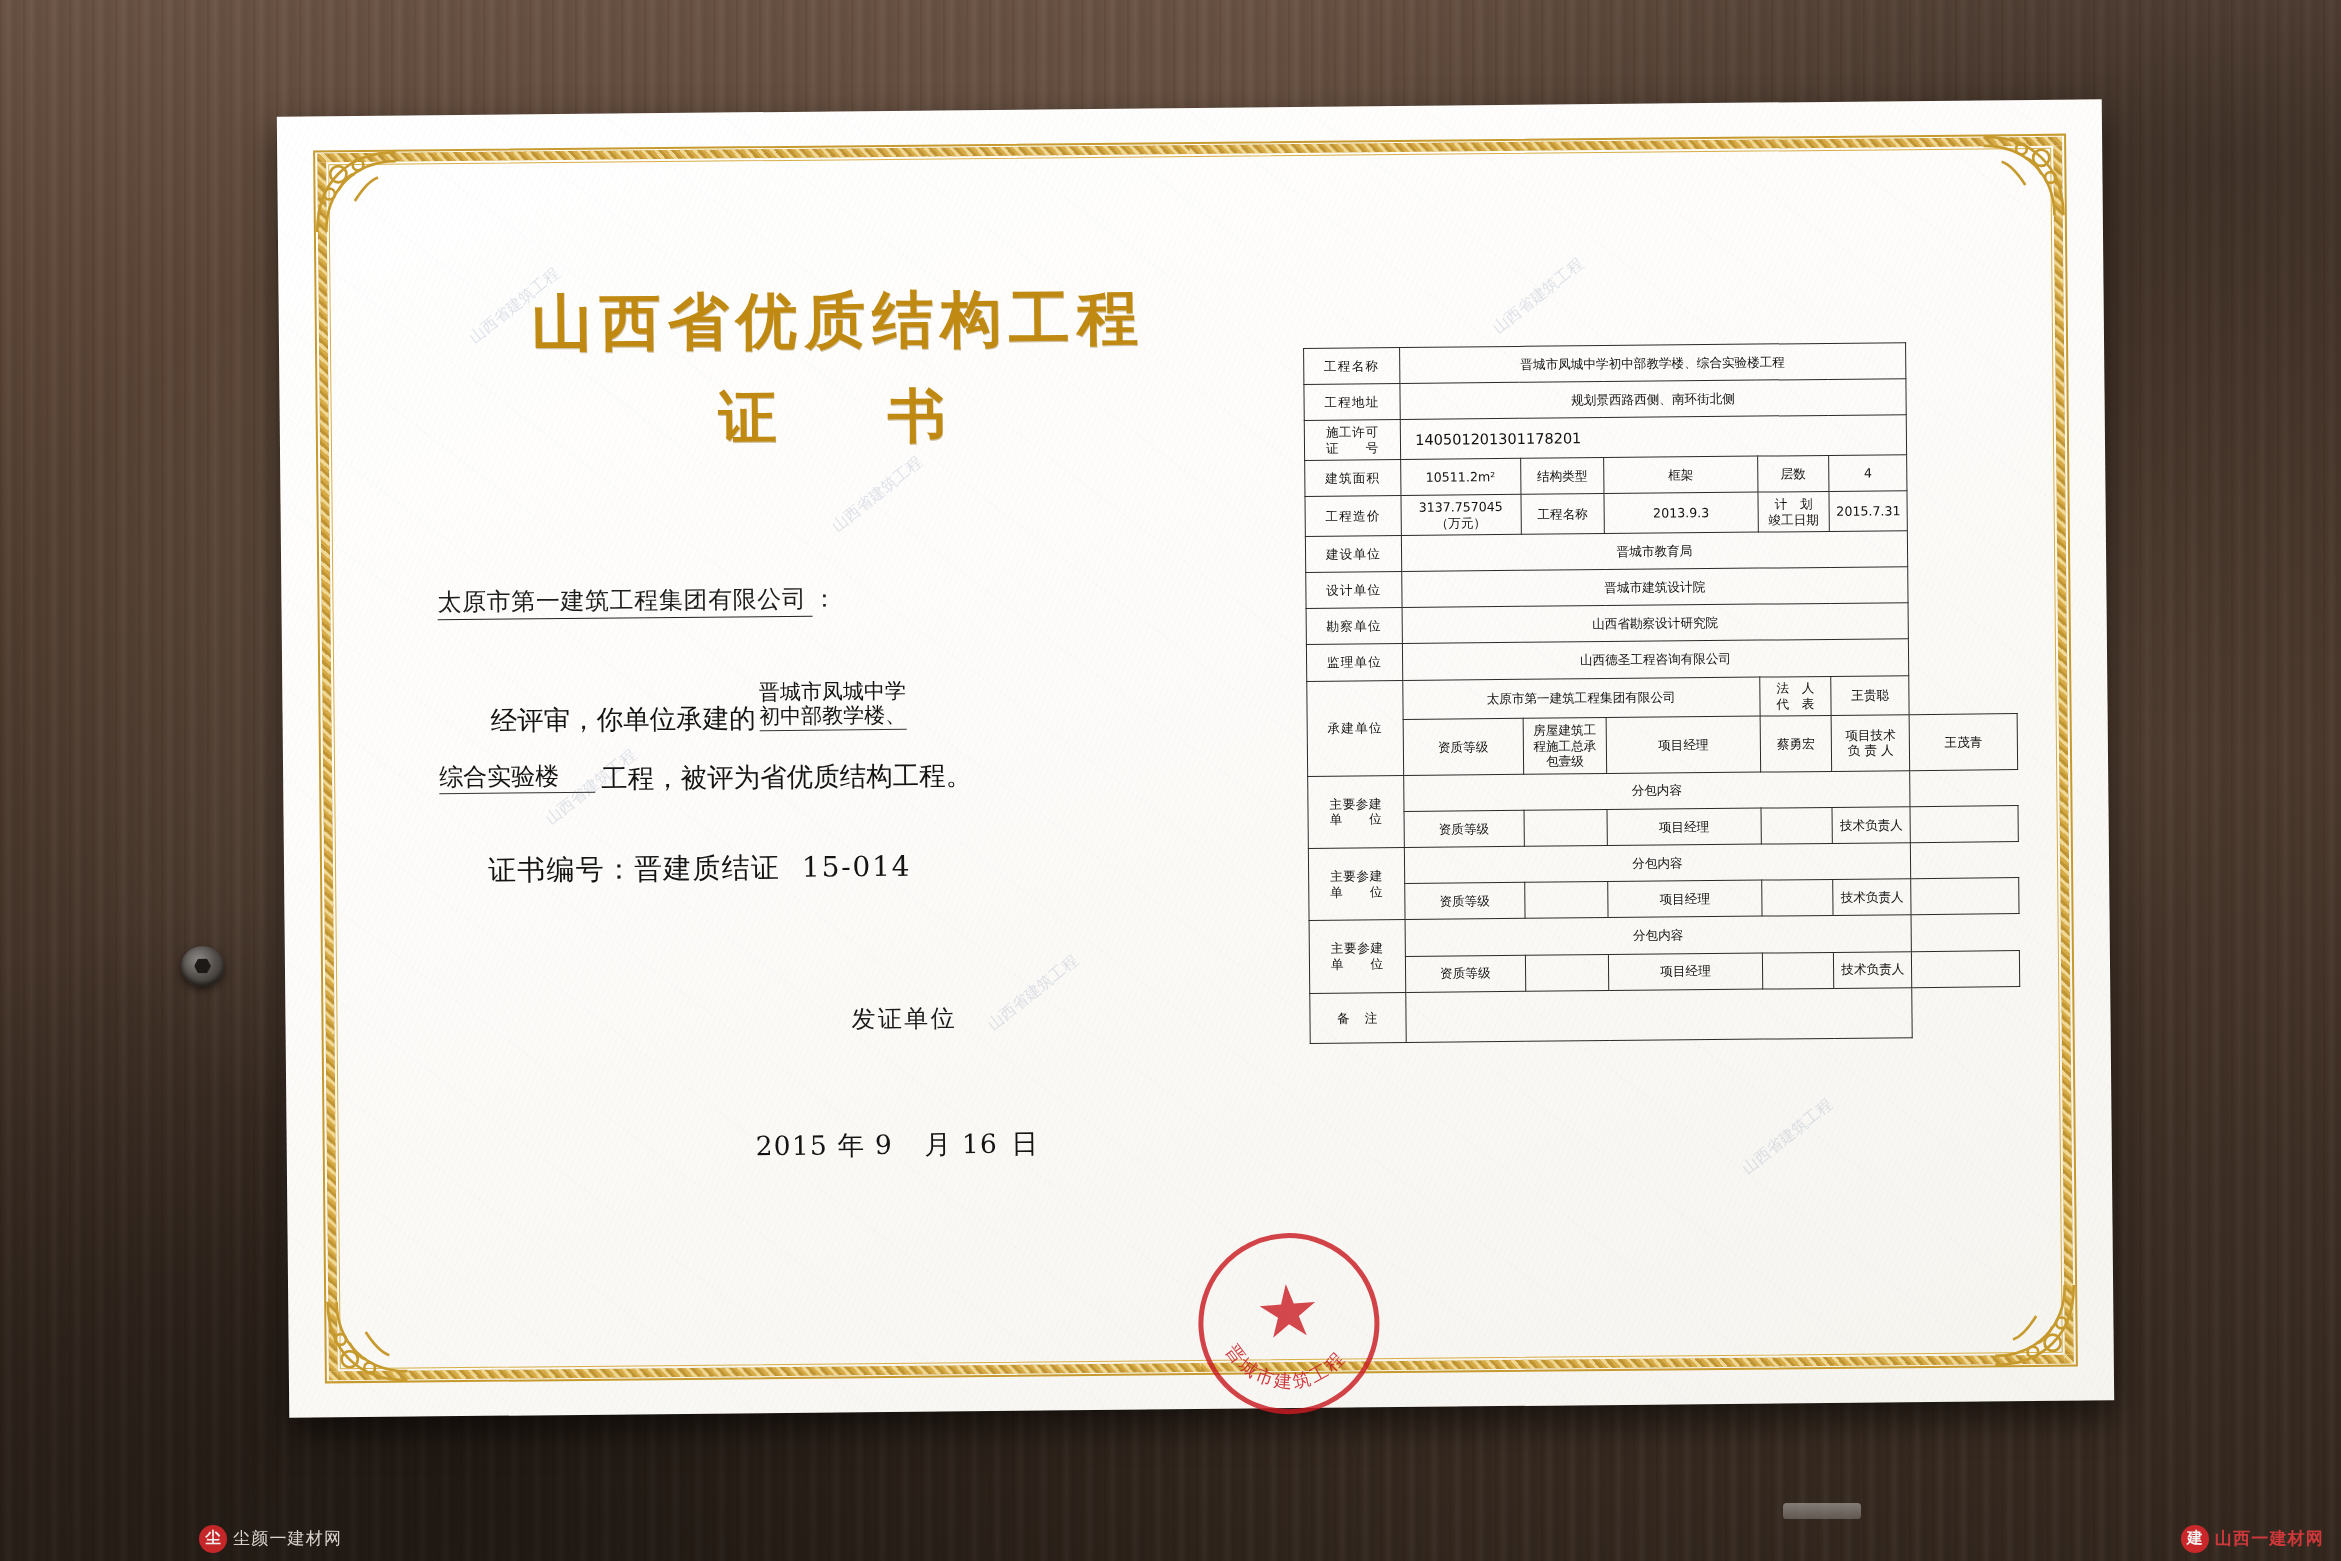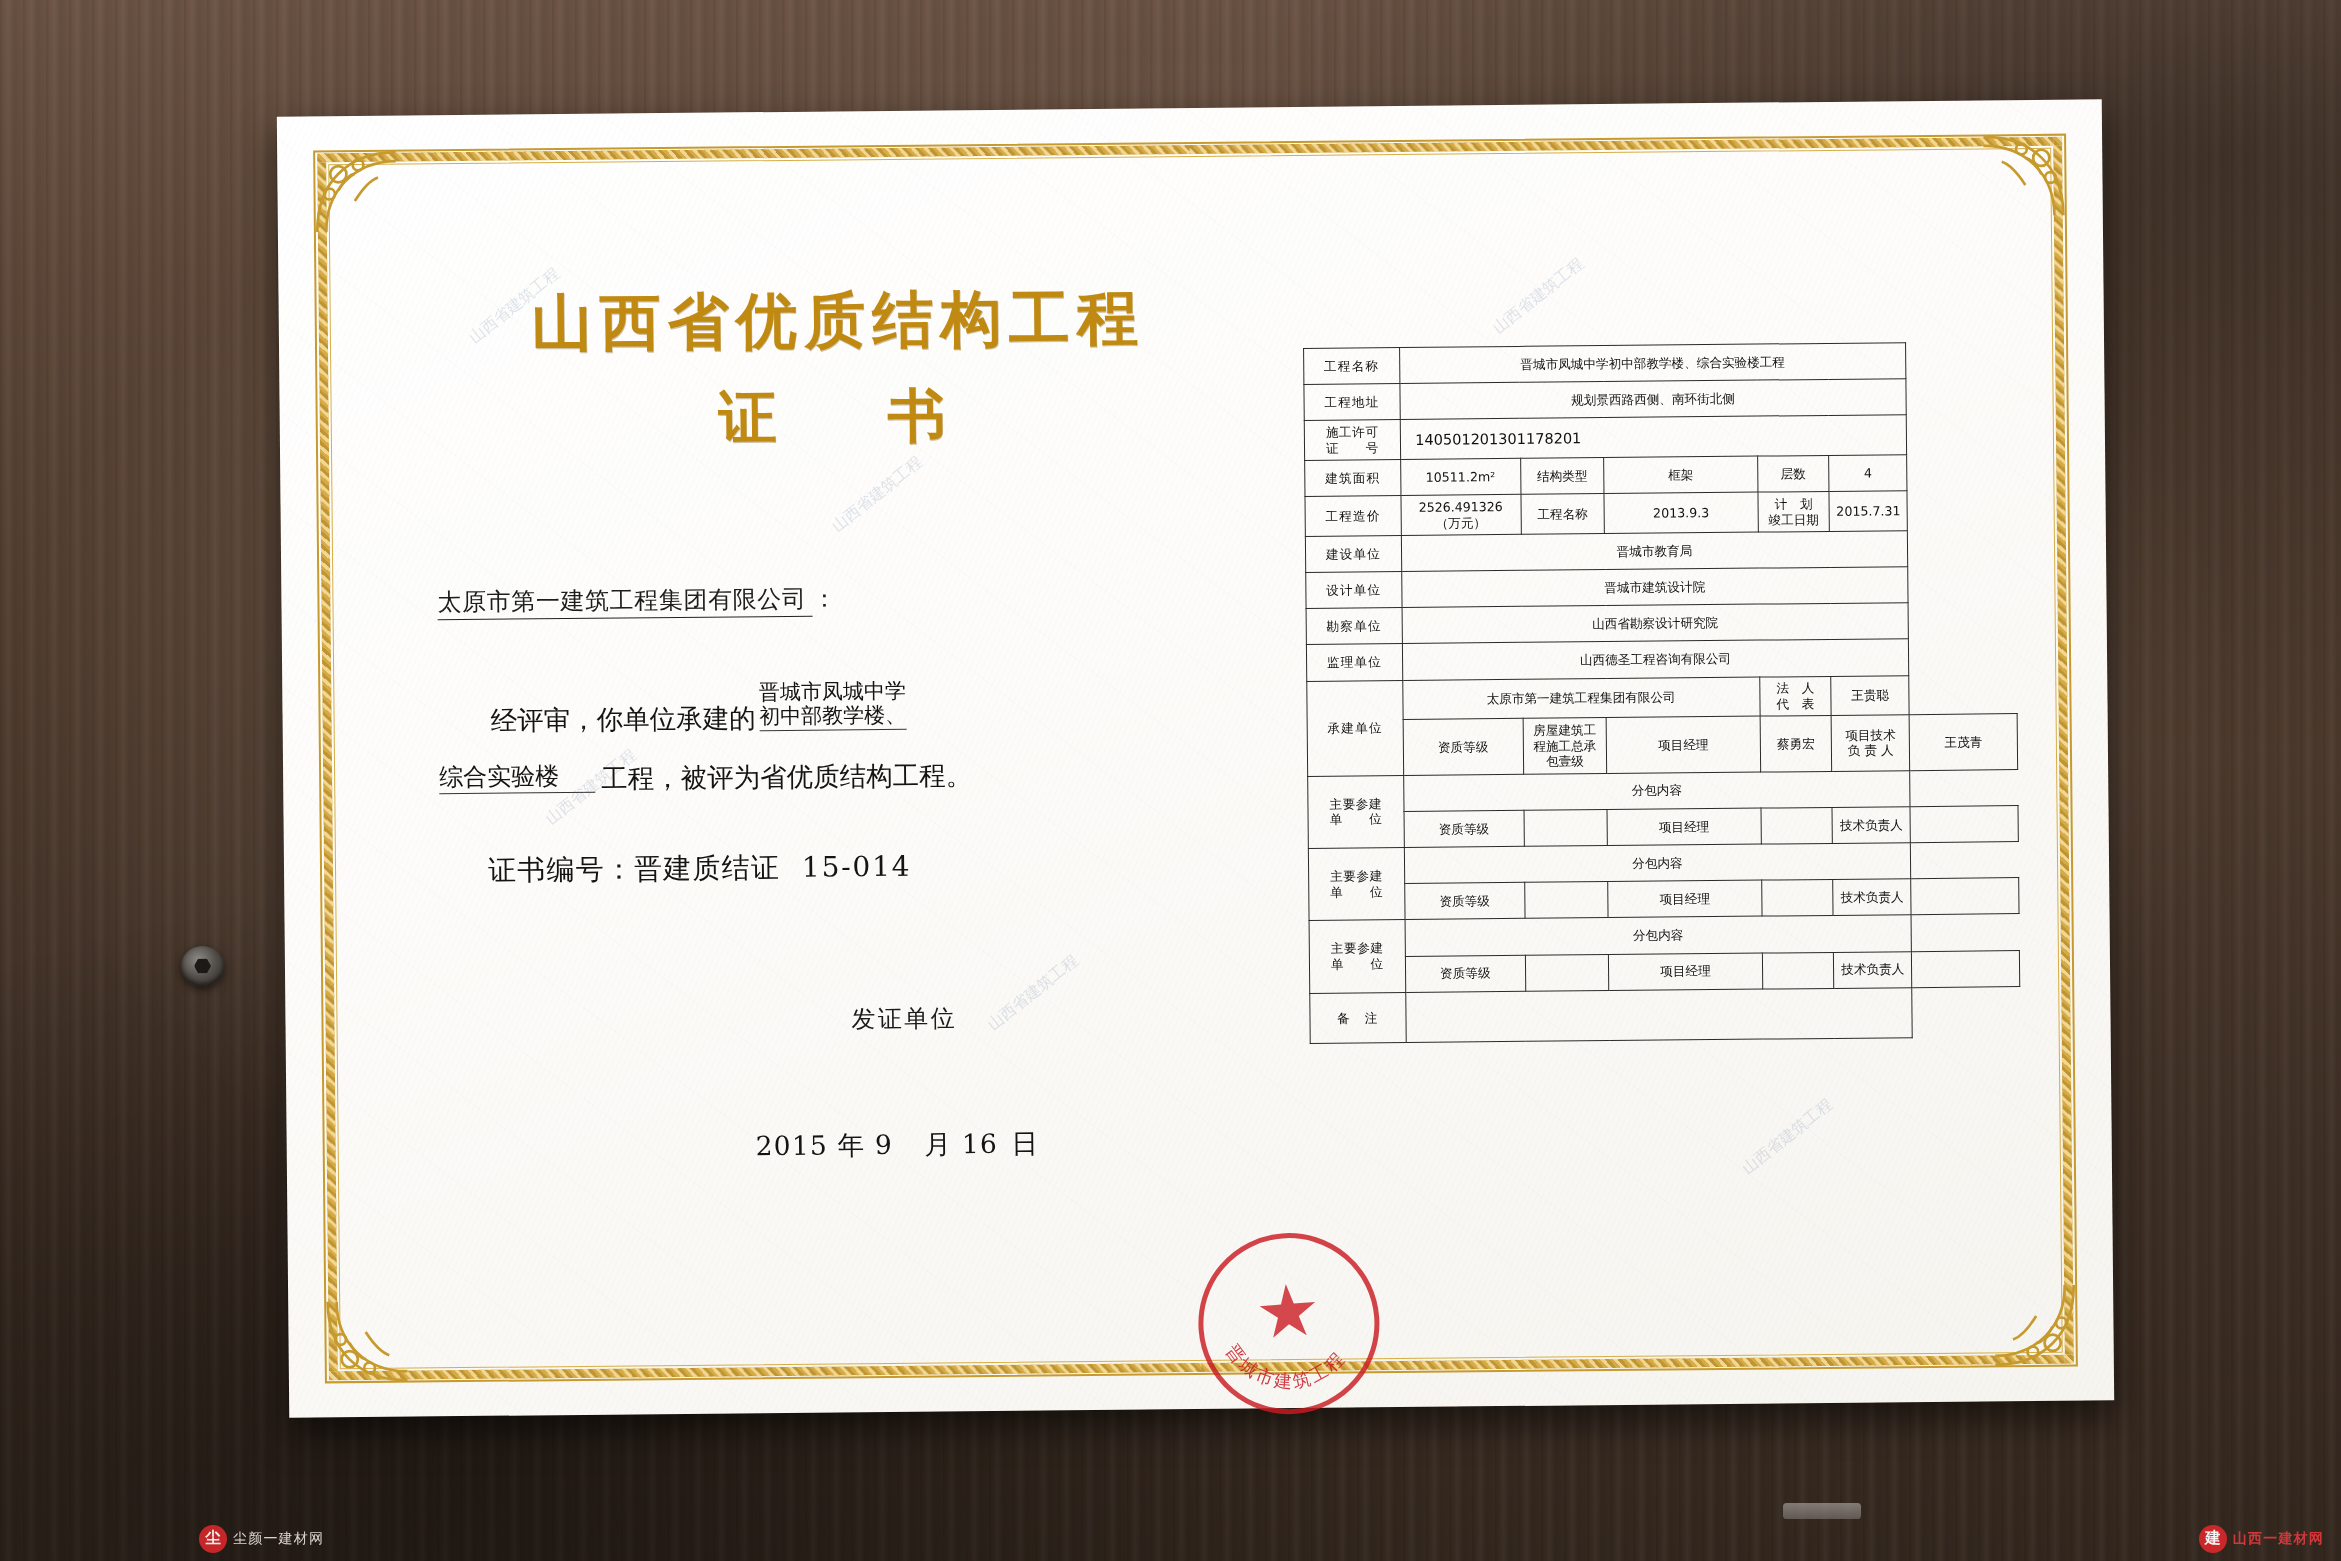--- a/index.html
+++ b/index.html
@@ -180,21 +180,21 @@
   }
   #logo-right{
     position:absolute;right:18px;bottom:8.4px;display:flex;align-items:center;gap:6px;opacity:.95;
   }
   .logo-mark{
     width:28px;height:28px;border-radius:50%;
     background:#d3282b;color:#fff;font-size:15.7px;font-weight:bold;
     display:flex;align-items:center;justify-content:center;
     font-family:"DejaVu Serif",serif;
   }
-  .logo-text{color:#e8e4dd;font-size:14px;letter-spacing:1.2px;}
+  .logo-text{color:#e8e4dd;font-size:17px;letter-spacing:1.2px;}
   .logo-text.red{color:#d8393c;font-weight:bold;}
   
   #stub{
     position:absolute;left:1783px;bottom:42px;width:78px;height:15.7px;border-radius:3.6px;
     background:linear-gradient(180deg,#9d9792,#6f6862);opacity:.75;
   }
 </style>
 </head>
 <body>
 
@@ -342,21 +342,21 @@
           <td class="lbl">建筑面积</td>
           <td class="val" style="width:114px;">10511.2m²</td>
           <td class="small" style="width:78px;margin-top:48px;">结构类型</td>
           <td class="val">框架</td>
           <td class="small" style="width:66px;">层数</td>
           <td class="val" style="width:72px;">4</td>
         </tr>
         <tr>
           <td class="lbl">工程造价</td>
           <td class="small">
-            <span>2526.491326</span><br>
+            <span>3137.757045</span><br>
             <span>（万元）</span>
           </td>
           <td class="small">工程名称</td>
           <td class="val">2013.9.3</td>
           <td class="tiny">
             <span>计　划</span><br>
             <span>竣工日期</span>
           </td>
           <td class="small">2015.7.31</td>
         </tr>

